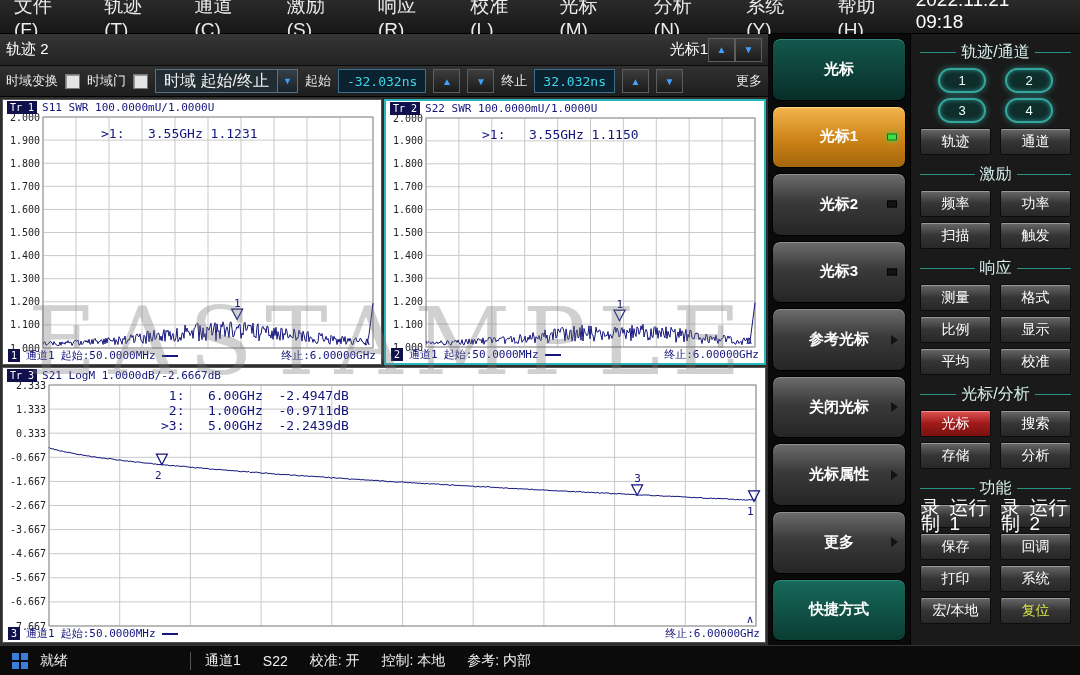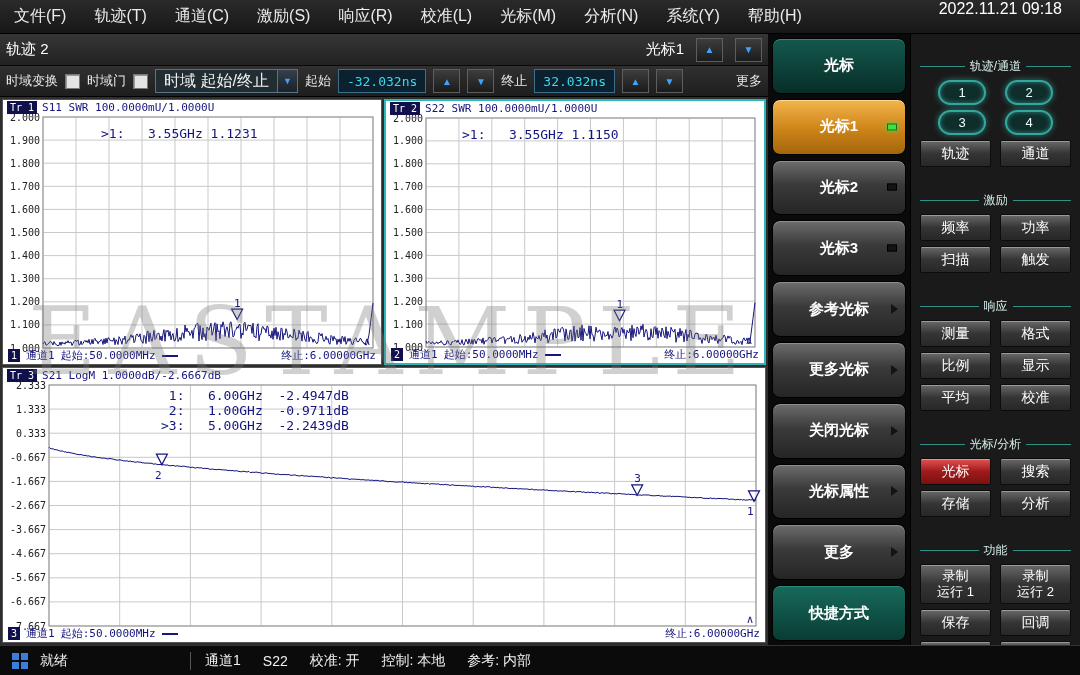--- a/index.html
+++ b/index.html
@@ -1,31 +1,31 @@
 <!DOCTYPE html>
 <html><head>
 <meta charset="utf-8">
 <style>
   *{margin:0;padding:0;box-sizing:border-box}
   html,body{width:1080px;height:675px;overflow:hidden;background:#000;
     font-family:"Liberation Sans",sans-serif;}
   .app{width:1080px;height:675px;display:flex;flex-direction:column;background:#151515}
 
   
-  .menubar{height:34px;flex:none;display:flex;align-items:flex-start;
-    background:linear-gradient(#2a2a2a,#171717);color:#ececec;font-size:16px;border-bottom:1px solid #000}
+  .menubar{height:34px;flex:none;display:flex;align-items:flex-end;
+    background:linear-gradient(#2a2a2a,#171717);color:#ececec;font-size:19px;border-bottom:1px solid #000}
   .menu-item{padding:0 14px;height:100%;display:flex;align-items:center;cursor:default}
   .menu-date{margin-left:auto;padding-right:18px;color:#fff}
 
   
   .main{flex:1;display:flex;min-height:0}
   .left-col{width:768px;flex:none;display:flex;flex-direction:column}
 
   
-  .toolbar1{height:32px;flex:none;display:flex;align-items:center;gap:12px;padding:0 6px;
+  .toolbar1{height:32px;flex:none;display:flex;align-items:center;gap:0;padding:0 6px;
     background:linear-gradient(#363636,#222);color:#fff;font-size:15px;border-bottom:1px solid #0a0a0a}
   .toolbar2{height:31px;flex:none;display:flex;align-items:center;gap:7px;padding:0 6px;
     background:linear-gradient(#303030,#1e1e1e);color:#e9e9e9;font-size:13px;border-bottom:1px solid #000}
   .spacer{flex:1}
   .value-box{background:#0b2130;border:1px solid #3c6f8e;color:#3fd8e8;height:24px;
     display:flex;align-items:center;padding:0 8px;font-size:13px;
     font-family:"DejaVu Sans Mono",monospace;white-space:nowrap}
   .value-box.wide{width:300px;font-size:15px;color:#d9f3ff}
   .spin{width:27px;height:24px;flex:none;background:linear-gradient(#3d3d3d,#1b1b1b);
     border:1px solid #5e5e5e;color:#3fa2ff;font-size:10px;display:flex;align-items:center;justify-content:center}
@@ -62,29 +62,29 @@
   .softkey.shortcut{background:linear-gradient(#176a5b,#0a3c33);box-shadow:inset 0 1px 0 #2e8a7c}
   .softkey.active{background:linear-gradient(#f2b54d,#cd8317 55%,#a3660d);box-shadow:inset 0 1px 0 #ffd98c}
   .led{position:absolute;right:8px;top:50%;transform:translateY(-50%);width:10px;height:7px}
   .led.on{background:#3fe046;box-shadow:0 0 5px #3fe046;border:1px solid #1d6b20}
   .led.off{background:#141414;border:1px solid #000}
   .sk-arrow{position:absolute;right:7px;top:50%;transform:translateY(-50%);width:0;height:0;
     border-left:7px solid #131313;border-top:5px solid transparent;border-bottom:5px solid transparent}
 
   
   .hardkeys{flex:1;background:#1a1a1a;border-left:1px solid #000;padding:4px 9px;display:flex;flex-direction:column}
-  .hk-group-label{display:flex;align-items:center;gap:5px;color:#d6efeb;font-size:12px;margin:20px 0 5px}
+  .hk-group-label{display:flex;align-items:center;gap:5px;color:#d6efeb;font-size:16px;margin:4px 0 5px}
   .hk-group-label::before,.hk-group-label::after{content:"";flex:1;height:1px;background:#2e9186}
   .hk-row{display:flex;gap:9px;margin-bottom:5px}
   .hk-row.nums{justify-content:space-between;padding:0 18px}
   .hk-btn{flex:1;height:27px;border-radius:2px;display:flex;align-items:center;justify-content:center;
     background:linear-gradient(#696969,#353535 50%,#272727);border:1px solid #0c0c0c;
     box-shadow:inset 0 1px 0 #9a9a9a;color:#fff;font-size:14px}
   .hk-btn.red{background:linear-gradient(#e25353,#a01a1a 50%,#7a1111);box-shadow:inset 0 1px 0 #f09090}
-  .hk-btn.tall{height:40px;flex-direction:column;line-height:16px;font-size:13px}
+  .hk-btn.tall{height:24px;flex-direction:row;line-height:16px;font-size:19px}
   .hk-btn.preset{color:#d9e54d}
   .num-btn{flex:none;width:48px;height:25px;border-radius:13px;display:flex;align-items:center;justify-content:center;
     background:#0f2d2b;border:2px solid #33a79d;box-shadow:0 0 6px rgba(51,167,157,.65),inset 0 0 5px rgba(51,167,157,.7);
     color:#eefffd;font-size:13px}
 
   
   .statusbar{height:30px;flex:none;display:flex;align-items:center;background:#0b0b0b;border-top:1px solid #333;
     color:#f0f0f0;font-size:14px}
   .win-icon{display:grid;grid-template-columns:7px 7px;grid-template-rows:7px 7px;gap:2px;margin:0 12px 0 12px}
   .win-icon span{background:#3b7dd8}
@@ -254,21 +254,21 @@
                 <rect x="40" y="17" width="329" height="229" fill="none" stroke="#8f8f8f"></rect>
                 <path d="M40.0,240.0L41.0,242.4L42.0,241.3L43.0,240.4L44.0,241.5L45.0,243.0L46.0,241.2L47.0,241.0L48.0,242.9L49.0,242.9L50.0,241.3L51.0,241.1L52.0,242.8L53.0,241.2L54.0,241.8L55.0,239.8L56.0,241.8L57.0,242.3L58.0,244.1L59.0,243.2L60.0,243.4L61.0,239.9L62.0,239.8L63.0,242.5L64.0,243.5L65.0,244.1L66.0,240.6L67.0,241.3L68.0,240.3L69.0,239.8L70.0,239.5L71.0,241.5L72.0,238.9L73.0,241.6L74.0,243.5L75.0,242.6L76.0,238.6L77.0,243.3L78.0,244.1L79.0,241.0L80.0,238.2L81.0,240.5L82.0,243.0L83.0,237.9L84.0,241.9L85.0,242.9L86.0,238.4L87.0,243.3L88.0,238.5L89.0,239.2L90.0,242.9L91.0,239.8L92.0,237.5L93.0,238.1L94.0,239.4L95.0,238.4L96.0,242.2L97.0,236.9L98.0,243.3L99.0,239.7L100.0,240.2L101.0,239.7L102.0,238.4L103.0,236.1L104.0,236.7L105.0,236.9L106.0,242.0L107.0,238.3L108.0,236.6L109.0,236.8L110.0,240.8L111.0,239.1L112.0,240.1L113.0,238.0L114.0,237.1L115.0,237.3L116.0,236.5L117.0,235.8L118.0,236.1L119.0,242.7L120.0,238.8L121.0,237.7L122.0,237.6L123.0,238.0L124.0,236.6L125.0,235.2L126.0,241.1L127.0,238.7L128.0,236.4L129.0,242.4L130.0,241.3L131.0,241.2L132.0,242.7L133.0,238.8L134.0,233.5L135.0,235.5L136.0,241.3L137.0,239.4L138.0,238.9L139.0,235.2L140.0,241.4L141.0,240.5L142.0,236.2L143.0,238.6L144.0,234.0L145.0,238.1L146.0,237.8L147.0,231.5L148.0,235.8L149.0,241.9L150.0,235.7L151.0,237.2L152.0,237.9L153.0,234.5L154.0,238.7L155.0,239.6L156.0,232.6L157.0,232.1L158.0,235.9L159.0,228.8L160.0,237.3L161.0,234.0L162.0,241.9L163.0,239.7L164.0,234.3L165.0,232.3L166.0,231.3L167.0,238.8L168.0,228.1L169.0,228.0L170.0,237.2L171.0,235.4L172.0,227.9L173.0,229.8L174.0,231.4L175.0,227.4L176.0,226.3L177.0,227.1L178.0,231.1L179.0,240.0L180.0,227.9L181.0,234.0L182.0,238.6L183.0,237.8L184.0,229.3L185.0,229.2L186.0,240.2L187.0,234.9L188.0,225.1L189.0,240.2L190.0,231.9L191.0,228.8L192.0,236.7L193.0,236.2L194.0,226.6L195.0,239.2L196.0,224.0L197.0,240.0L198.0,227.5L199.0,231.2L200.0,232.8L201.0,234.8L202.0,233.1L203.0,224.8L204.0,237.9L205.0,225.1L206.0,233.6L207.0,234.2L208.0,240.2L209.0,235.1L210.0,226.2L211.0,231.0L212.0,231.1L213.0,229.2L214.0,229.1L215.0,234.2L216.0,238.8L217.0,230.5L218.0,231.9L219.0,235.6L220.0,234.3L221.0,234.8L222.0,230.5L223.0,238.3L224.0,233.4L225.0,234.3L226.0,237.3L227.0,234.4L228.0,228.3L229.0,226.0L230.0,231.5L231.0,227.0L232.0,229.6L233.0,235.8L234.0,235.1L235.0,228.4L236.0,226.5L237.0,232.2L238.0,228.3L239.0,233.7L240.0,237.6L241.0,229.2L242.0,231.4L243.0,231.7L244.0,227.3L245.0,239.7L246.0,224.2L247.0,236.8L248.0,227.6L249.0,232.7L250.0,235.5L251.0,225.9L252.0,227.2L253.0,233.3L254.0,231.0L255.0,224.8L256.0,228.8L257.0,223.3L258.0,236.0L259.0,231.5L260.0,228.4L261.0,230.5L262.0,239.2L263.0,236.6L264.0,238.6L265.0,227.7L266.0,235.9L267.0,236.6L268.0,226.5L269.0,225.5L270.0,233.5L271.0,226.7L272.0,237.3L273.0,229.6L274.0,230.9L275.0,235.8L276.0,227.0L277.0,229.6L278.0,234.5L279.0,236.8L280.0,225.8L281.0,237.6L282.0,230.3L283.0,234.1L284.0,236.2L285.0,226.3L286.0,228.7L287.0,230.6L288.0,230.9L289.0,228.2L290.0,241.3L291.0,235.6L292.0,230.9L293.0,236.5L294.0,227.4L295.0,235.0L296.0,229.8L297.0,231.9L298.0,240.9L299.0,232.9L300.0,228.5L301.0,240.0L302.0,233.3L303.0,236.4L304.0,229.0L305.0,229.6L306.0,237.1L307.0,237.2L308.0,238.0L309.0,233.1L310.0,231.8L311.0,232.7L312.0,232.3L313.0,238.6L314.0,236.6L315.0,238.2L316.0,242.5L317.0,237.2L318.0,237.4L319.0,239.4L320.0,233.2L321.0,234.1L322.0,240.7L323.0,242.0L324.0,235.2L325.0,235.3L326.0,238.5L327.0,236.8L328.0,236.3L329.0,239.8L330.0,234.3L331.0,239.1L332.0,242.5L333.0,237.9L334.0,240.2L335.0,238.4L336.0,237.8L337.0,236.6L338.0,234.0L339.0,235.3L340.0,241.0L341.0,237.7L342.0,234.9L343.0,237.3L344.0,235.3L345.0,236.3L346.0,242.2L347.0,241.5L348.0,241.3L349.0,243.2L350.0,242.9L351.0,239.6L352.0,239.8L353.0,242.5L354.0,241.4L355.0,240.3L356.0,243.7L357.0,238.2L358.0,236.8L359.0,239.5L360.0,239.5L361.0,236.9L362.0,241.1L363.0,243.0L364.0,240.4L365.0,232.9L366.0,225.1L367.0,217.3L368.0,209.4L369.0,201.6" fill="none" stroke="#16167e" stroke-width="1"></path>
                 <path d="M233.52941176470588,219.665L228.02941176470588,209.165L239.02941176470588,209.165Z" fill="#ffffff" fill-opacity="0.6" stroke="#16167e" stroke-width="1.2"></path>
                 <text x="230.52941176470588" y="206.665" font-size="11" fill="#16167e" font-family="DejaVu Sans Mono, monospace">1</text>
                 <text x="359" y="243" font-size="11" fill="#16167e">∧</text>
               </svg>
               <div class="plot-header">
                 <span class="trace-chip">Tr 2</span>
                 <span>S22 SWR 100.0000mU/1.0000U</span>
               </div>
-              <div class="readout" style="left: 76px; top: 26px;">&gt;1:   3.55GHz 1.1150</div>
+              <div class="readout" style="left: 96px; top: 26px;">&gt;1:   3.55GHz 1.1150</div>
               <div class="plot-footer">
                 <span class="trace-chip">2</span>
                 <span>通道1</span>
                 <span>起始:50.0000MHz</span>
                 <span class="legend-dash"></span>
                 <span style="flex: 1 1 0%;"></span>
                 <span>终止:6.00000GHz</span>
               </div>
             </div>
         </div>
@@ -351,24 +351,20 @@
         </div>
       <div class="softkey">
           <span>光标3</span>
           <span class="led off"></span>
         </div>
       <div class="softkey">
           <span>参考光标</span>
           <span class="sk-arrow"></span>
         </div>
       <div class="softkey">
-          <span>更多光标</span>
-          <span class="sk-arrow"></span>
-        </div>
-      <div class="softkey">
           <span>关闭光标</span>
           <span class="sk-arrow"></span>
         </div>
       <div class="softkey">
           <span>光标属性</span>
           <span class="sk-arrow"></span>
         </div>
       <div class="softkey">
           <span>更多</span>
           <span class="sk-arrow"></span>

